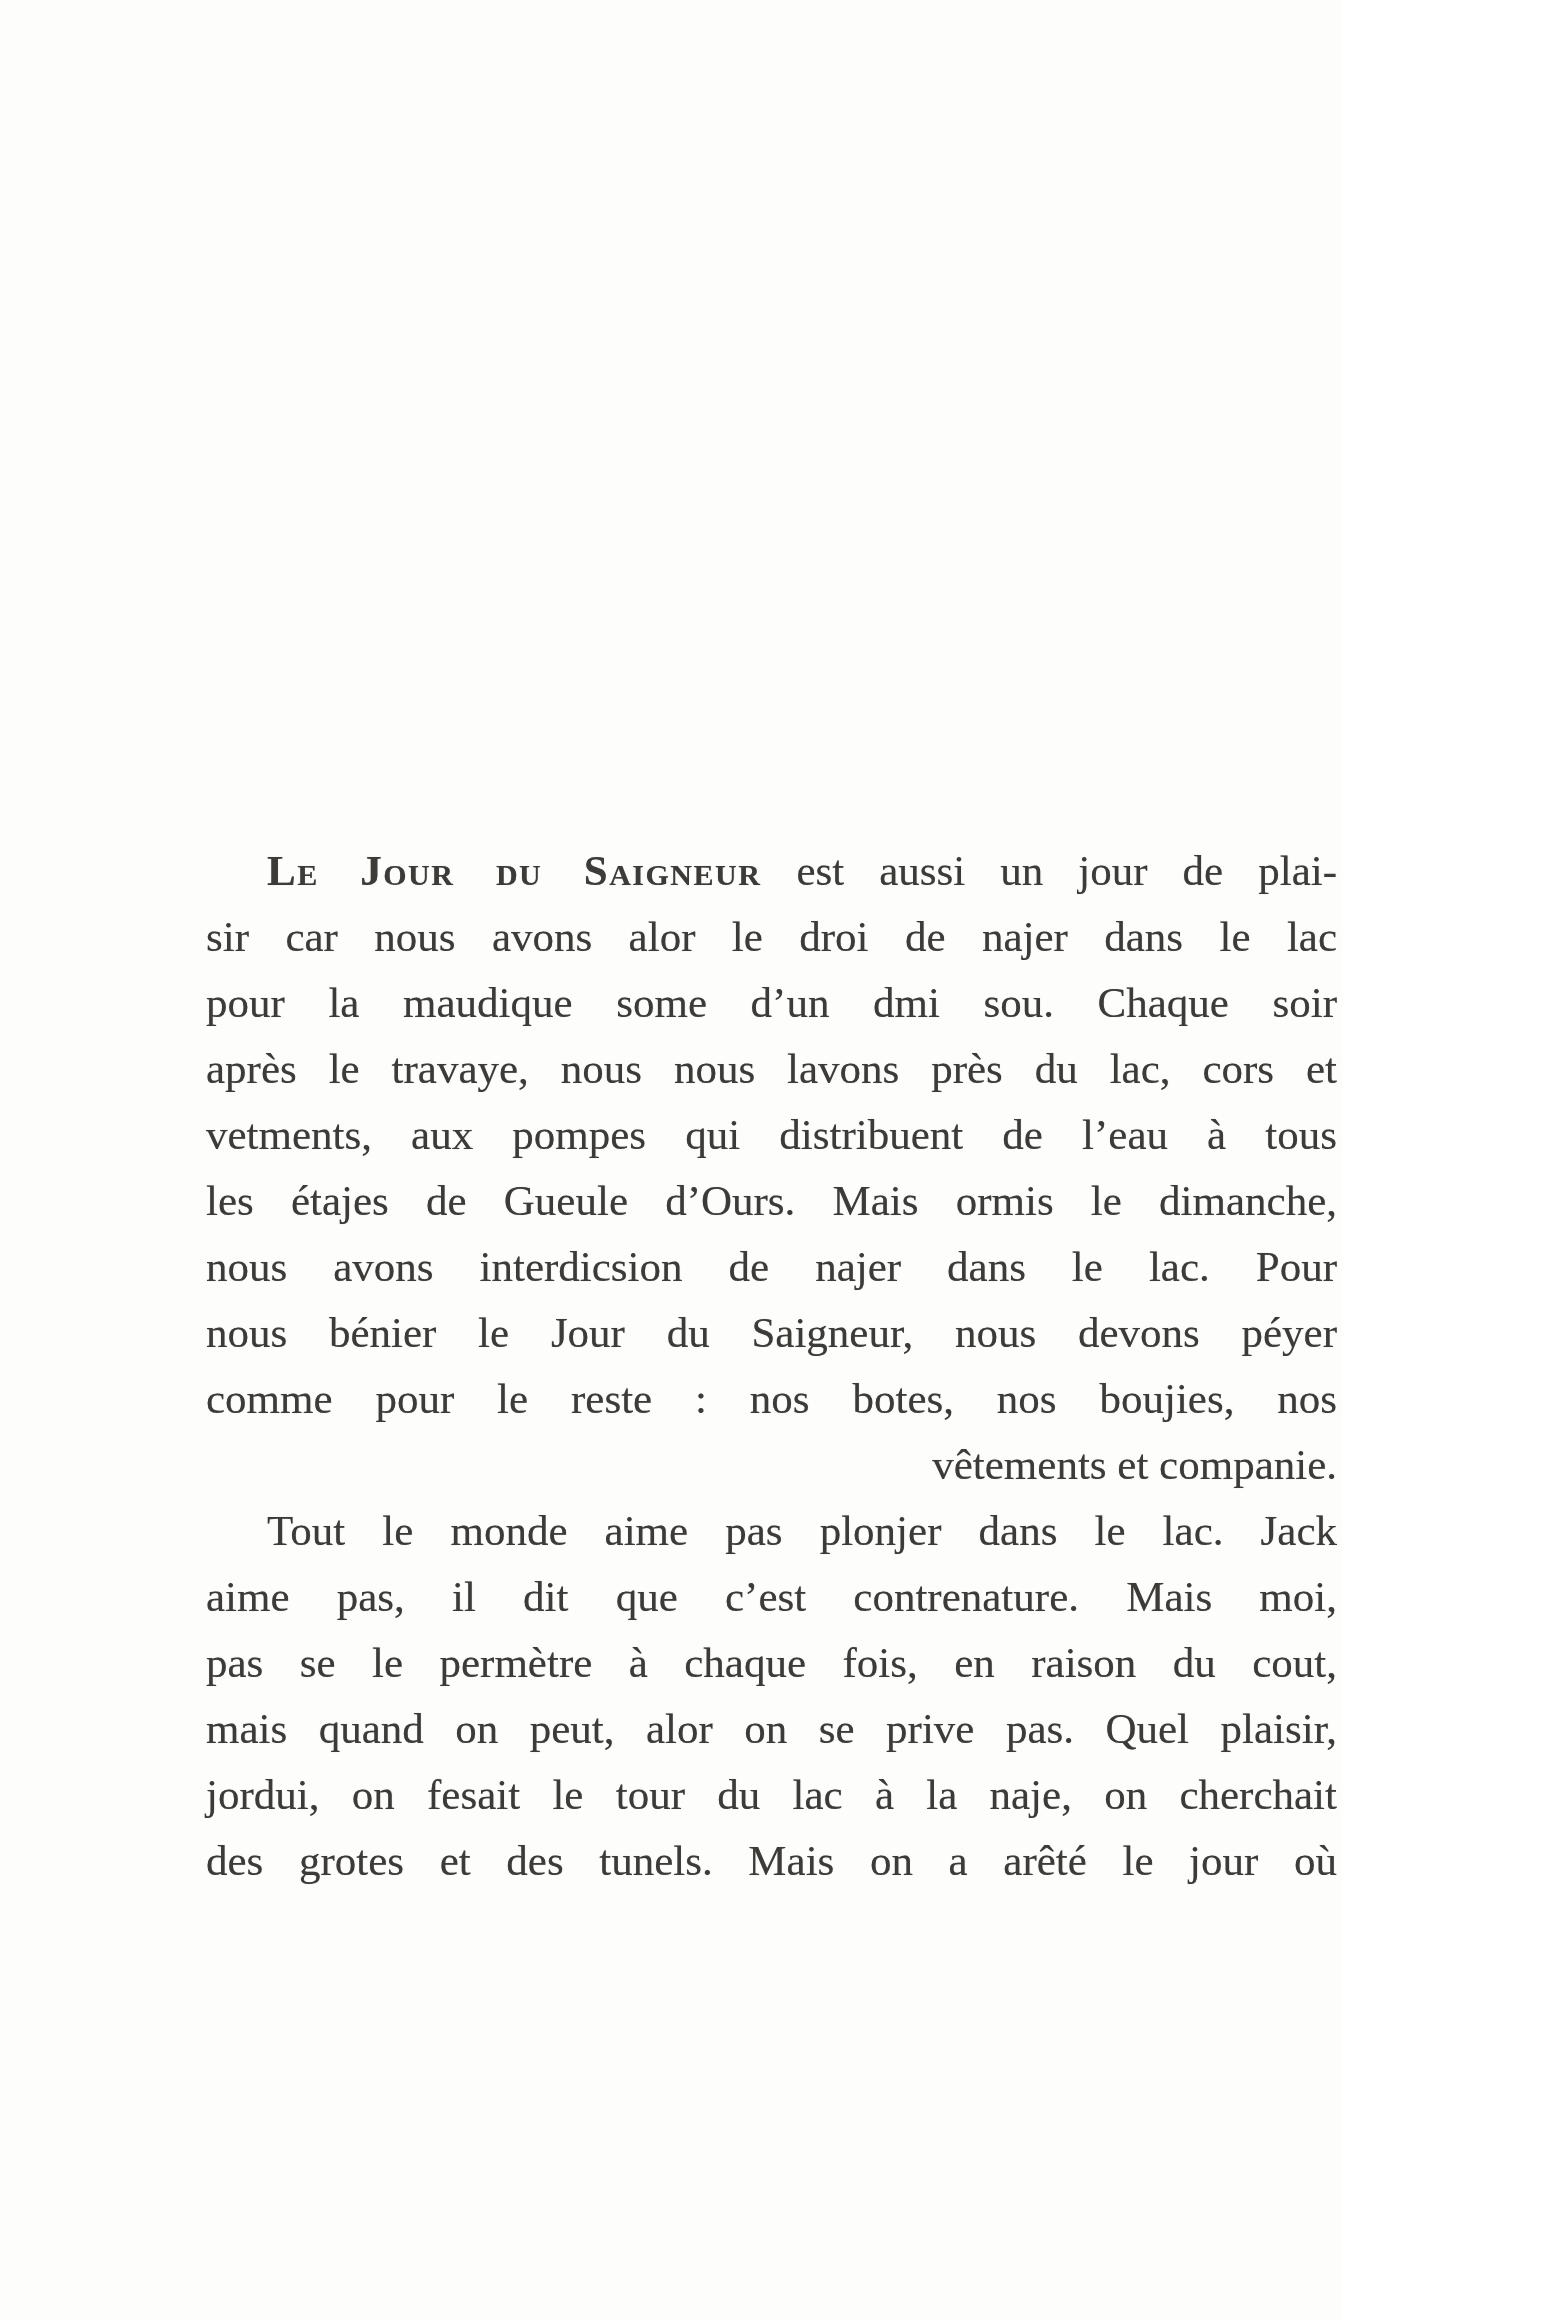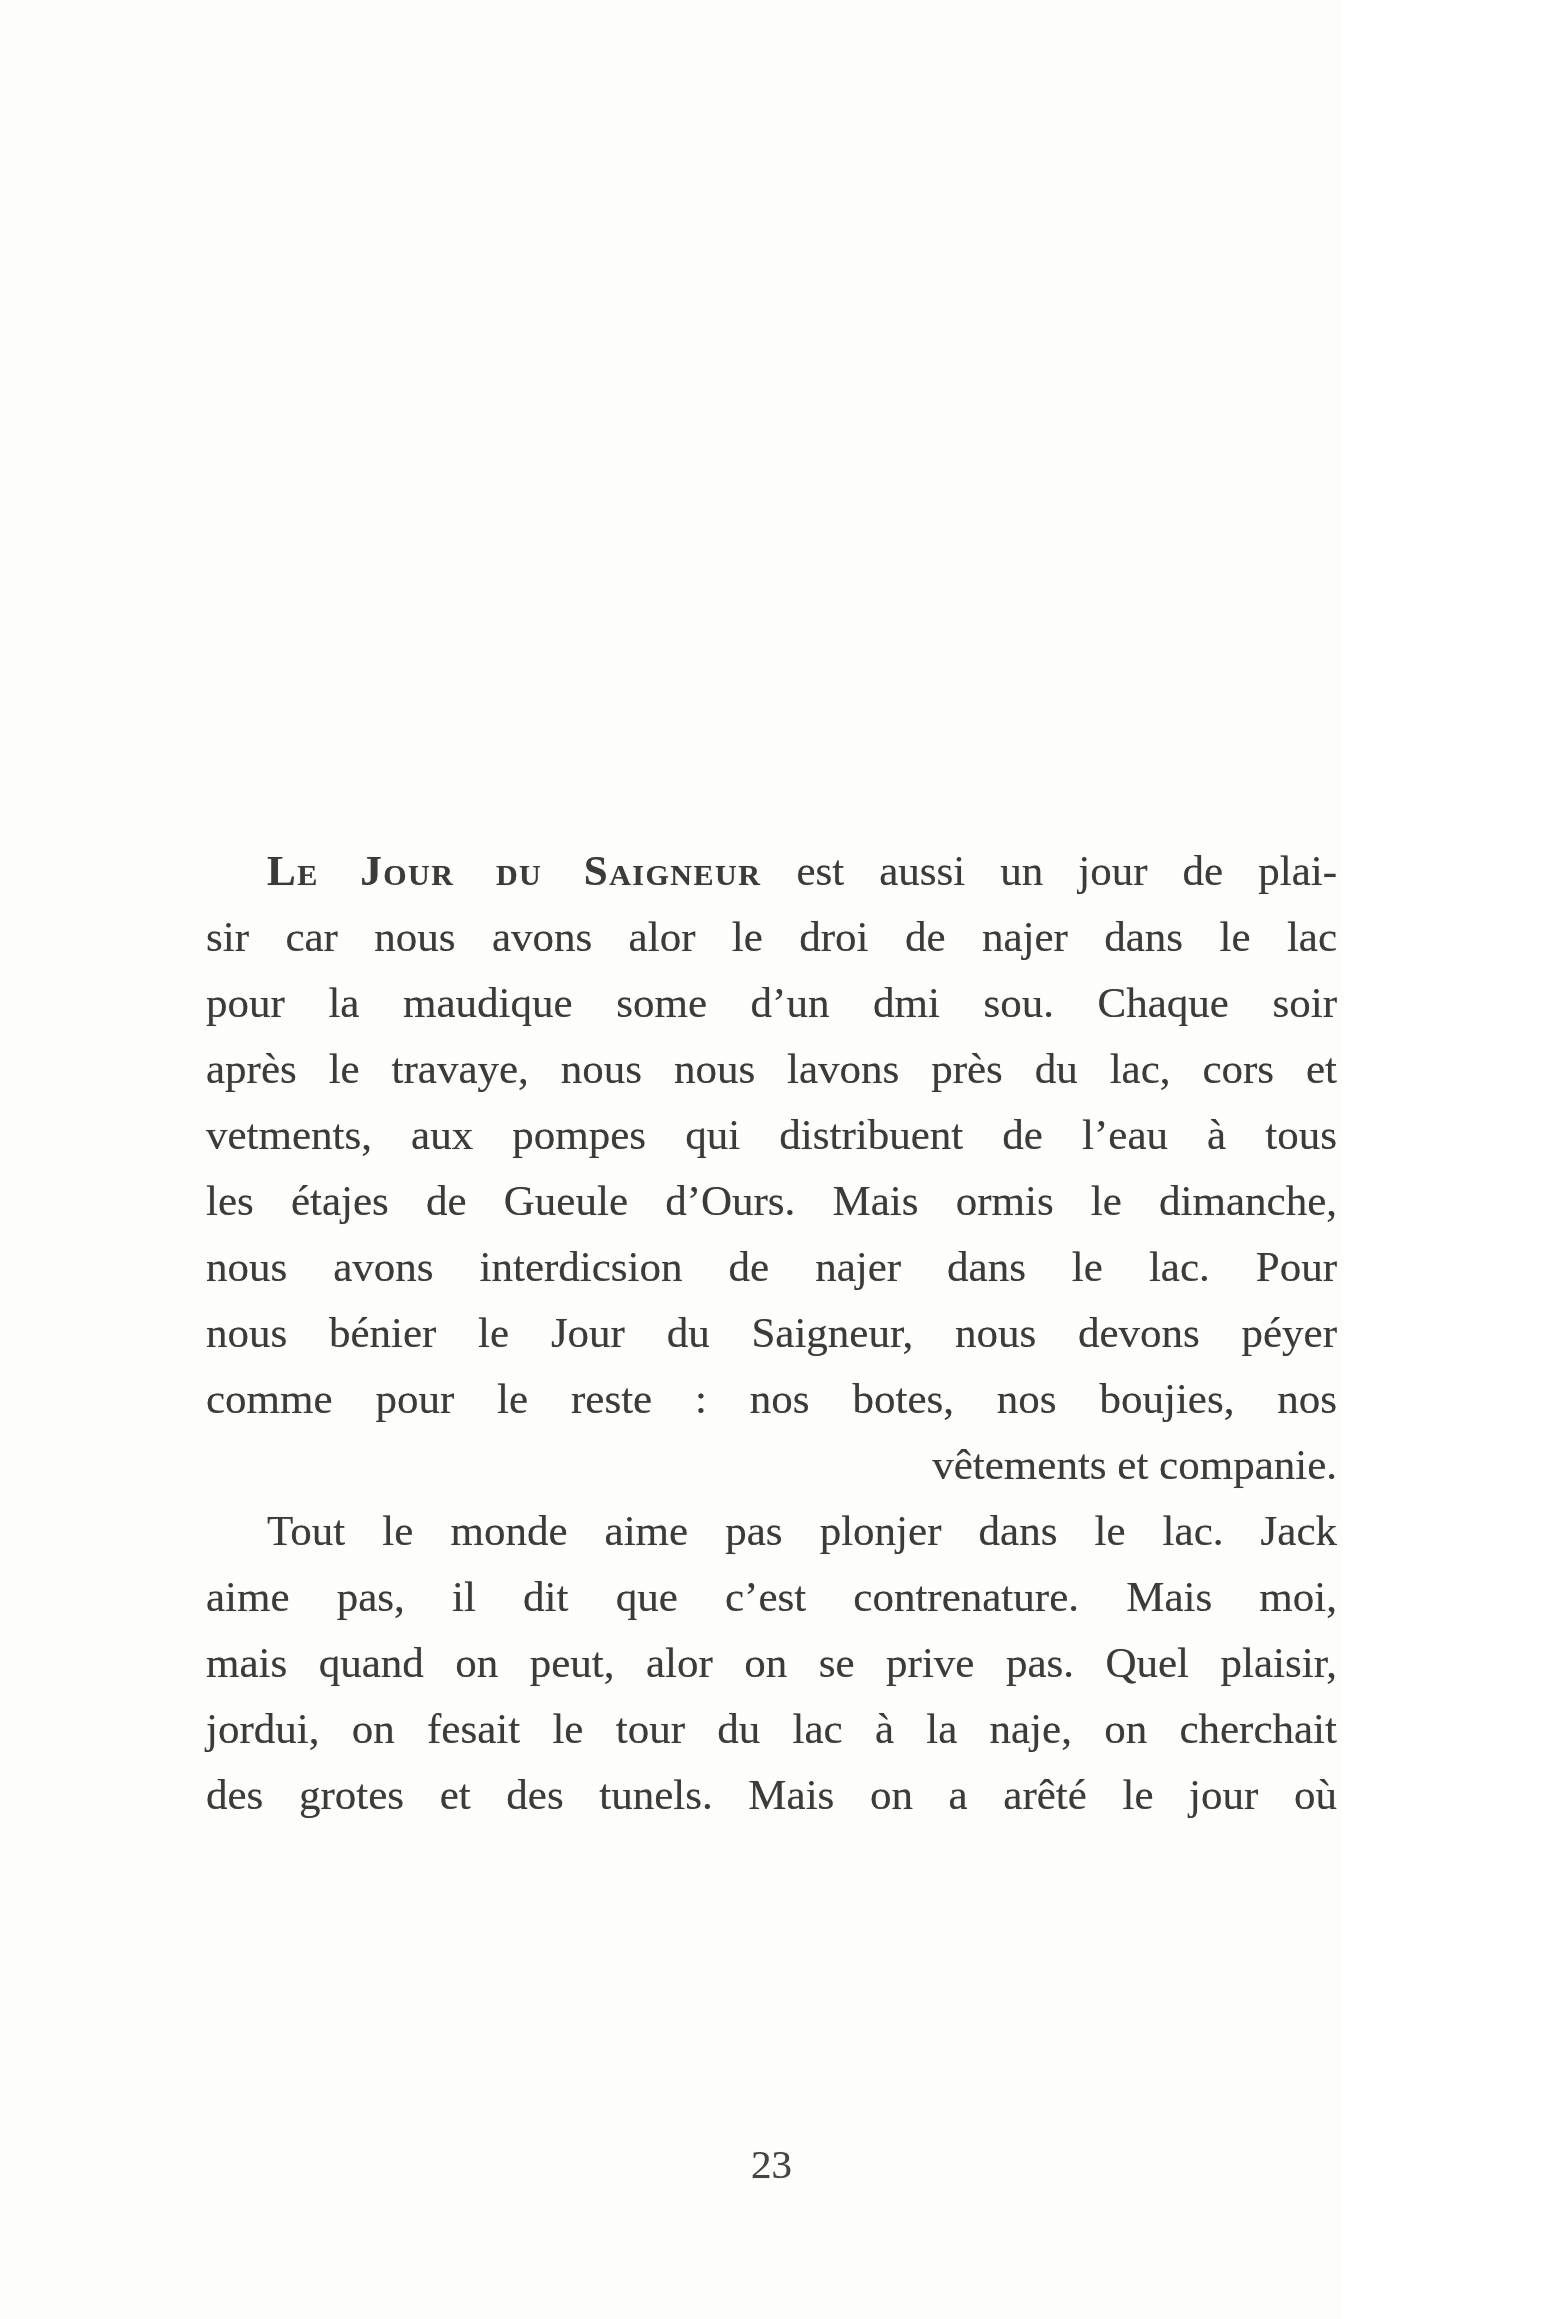--- a/index.html
+++ b/index.html
@@ -69,20 +69,20 @@
       <div class="line justify">pour la maudique some d’un dmi sou. Chaque soir</div>
       <div class="line justify">après le travaye, nous nous lavons près du lac, cors et</div>
       <div class="line justify">vetments, aux pompes qui distribuent de l’eau à tous</div>
       <div class="line justify">les étajes de Gueule d’Ours. Mais ormis le dimanche,</div>
       <div class="line justify">nous avons interdicsion de najer dans le lac. Pour</div>
       <div class="line justify">nous bénier le Jour du Saigneur, nous devons péyer</div>
       <div class="line justify">comme pour le reste : nos botes, nos boujies, nos</div>
       <div class="line">vêtements et companie.</div>
       <div class="line indent justify">Tout le monde aime pas plonjer dans le lac. Jack</div>
       <div class="line justify">aime pas, il dit que c’est contrenature. Mais moi,</div>
+      <div class="line justify">pas se le permètre à chaque fois, en raison du cout,</div>
       <div class="line justify">mais quand on peut, alor on se prive pas. Quel plaisir,</div>
       <div class="line justify">jordui, on fesait le tour du lac à la naje, on cherchait</div>
       <div class="line justify">des grotes et des tunels. Mais on a arêté le jour où</div>
     </div>
-  <div class="page-number">23</div>
 <span class="scan-artifact" style="left: 1427px; top: 1481px;">’</span>
   </div>
 
 
 </body></html>

